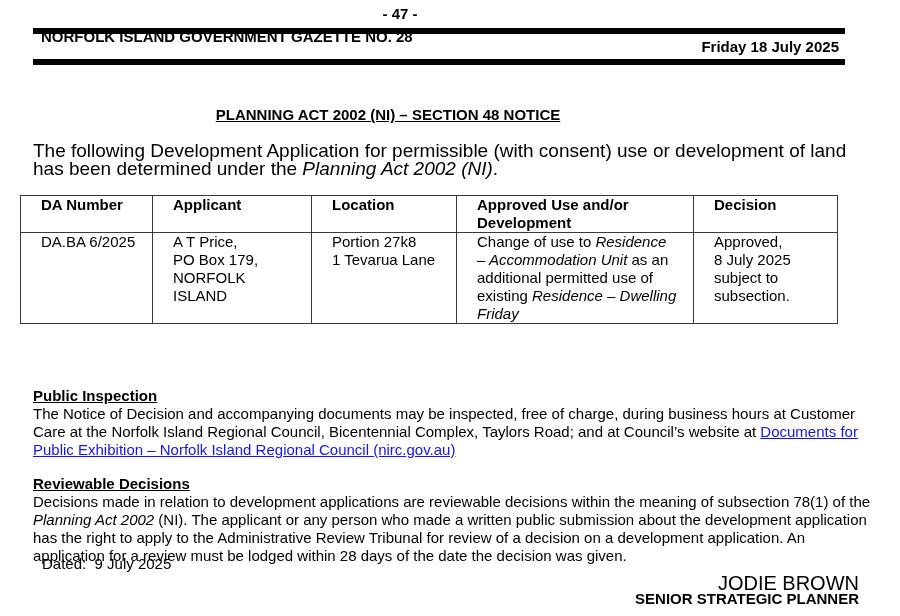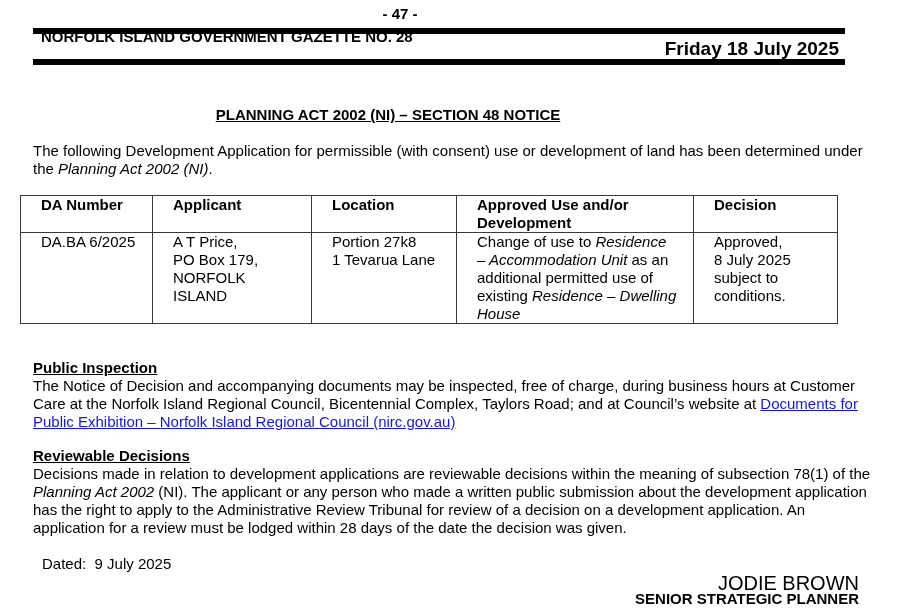--- a/index.html
+++ b/index.html
@@ -10,29 +10,29 @@
   }
   .abs { position: absolute; }
   .page-num {
     left: 0; width: 800px; top: 5px; text-align: center;
     font-size: 15px; font-weight: bold;
   }
   .rule { left: 33px; width: 812px; height: 6px; background: #000; }
   .rule-top { top: 28px; }
   .rule-bottom { top: 59px; }
   .gazette-name { left: 41px; top: 28px; font-size: 15px; font-weight: bold; }
-  .gazette-date { right: 61px; top: 38px; font-size: 19px; font-weight: bold; }
+  .gazette-date { right: 61px; top: 38px; font-size: 15px; font-weight: bold; }
 
   .notice-title {
     left: 0; width: 776px; top: 106px; text-align: center;
     font-size: 15px; font-weight: bold; text-decoration: underline;
   }
   .intro {
     left: 33px; top: 142px; width: 830px;
-    font-size: 15px; line-height: 18px;
+    font-size: 19px; line-height: 18px;
   }
   .intro i { font-style: italic; }
 
   table.da-table {
     position: absolute; left: 20px; top: 195px; width: 817px;
     border-collapse: collapse; table-layout: fixed;
     font-size: 15px; line-height: 18px;
   }
   table.da-table th, table.da-table td {
     border: 1.5px solid #3a3a3a;
@@ -46,21 +46,21 @@
   .col1 { width: 132px; }
   .col2 { width: 159px; }
   .col3 { width: 145px; }
   .col4 { width: 237px; }
   .col5 { width: 144px; }
 
   .section-heading {
     font-size: 15px; font-weight: bold; text-decoration: underline;
   }
   .section {
-    left: 33px; width: 840px; font-size: 15px; line-height: 18px;
+    left: 33px; width: 840px; font-size: 15px; line-height: 18px; margin-top: 28px;
   }
   .sec-public { top: 359px; }
   .sec-review { top: 447px; }
   .section a {
     color: #1515e6; text-decoration: underline;
   }
 
   .dated { left: 42px; top: 555px; font-size: 15px; }
   .dated b { font-weight: normal; }
   .signer-name { right: 41px; top: 572px; font-size: 20px; }
@@ -110,27 +110,27 @@
       </td>
       <td>
         <span class="line">Portion 27k8</span>
         <span class="line">1 Tevarua Lane</span>
       </td>
       <td>
         <span class="line"><span>Change of use to </span><i>Residence</i></span>
         <span class="line"><i>– Accommodation Unit</i><span> as an</span></span>
         <span class="line">additional permitted use of</span>
         <span class="line"><span>existing </span><i>Residence – Dwelling</i></span>
-        <span class="line"><i>House</i></span>
+        <span class="line"><i>Friday</i></span>
       </td>
       <td>
         <span class="line">Approved,</span>
         <span class="line">8 July 2025</span>
         <span class="line">subject to</span>
-        <span class="line">conditions.</span>
+        <span class="line">subsection.</span>
       </td>
     </tr>
   </tbody>
 </table>
 
 <div class="abs section sec-public">
   <div class="section-heading">Public Inspection</div>
   <div><span>The Notice of Decision and accompanying documents may be inspected, free of charge, during business hours at Customer Care at the Norfolk Island Regional Council, Bicentennial Complex, Taylors Road; and at Council’s website at </span><a href="#">Documents for Public Exhibition – Norfolk Island Regional Council (nirc.gov.au)</a></div>
 </div>
 

